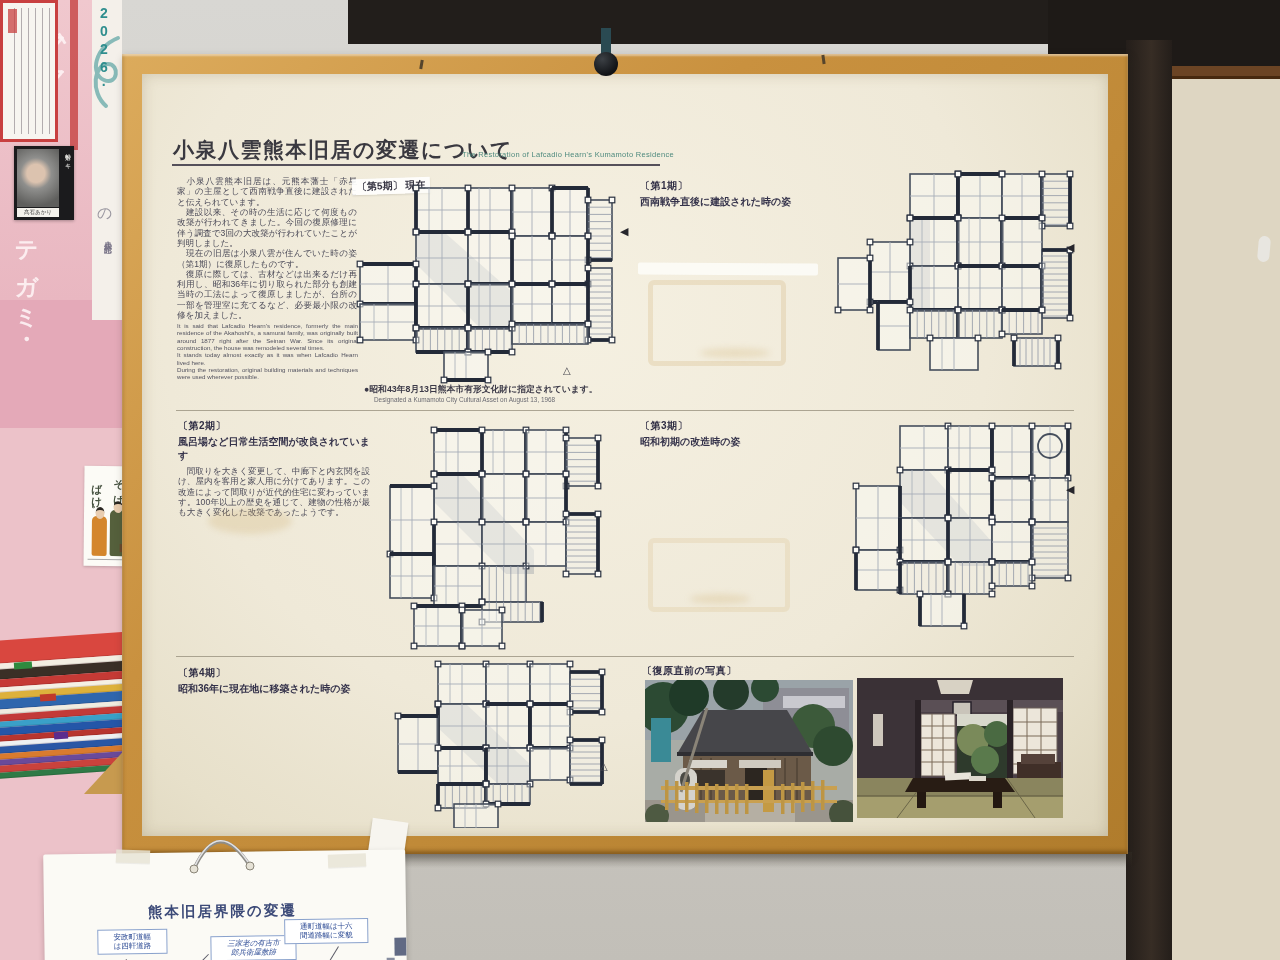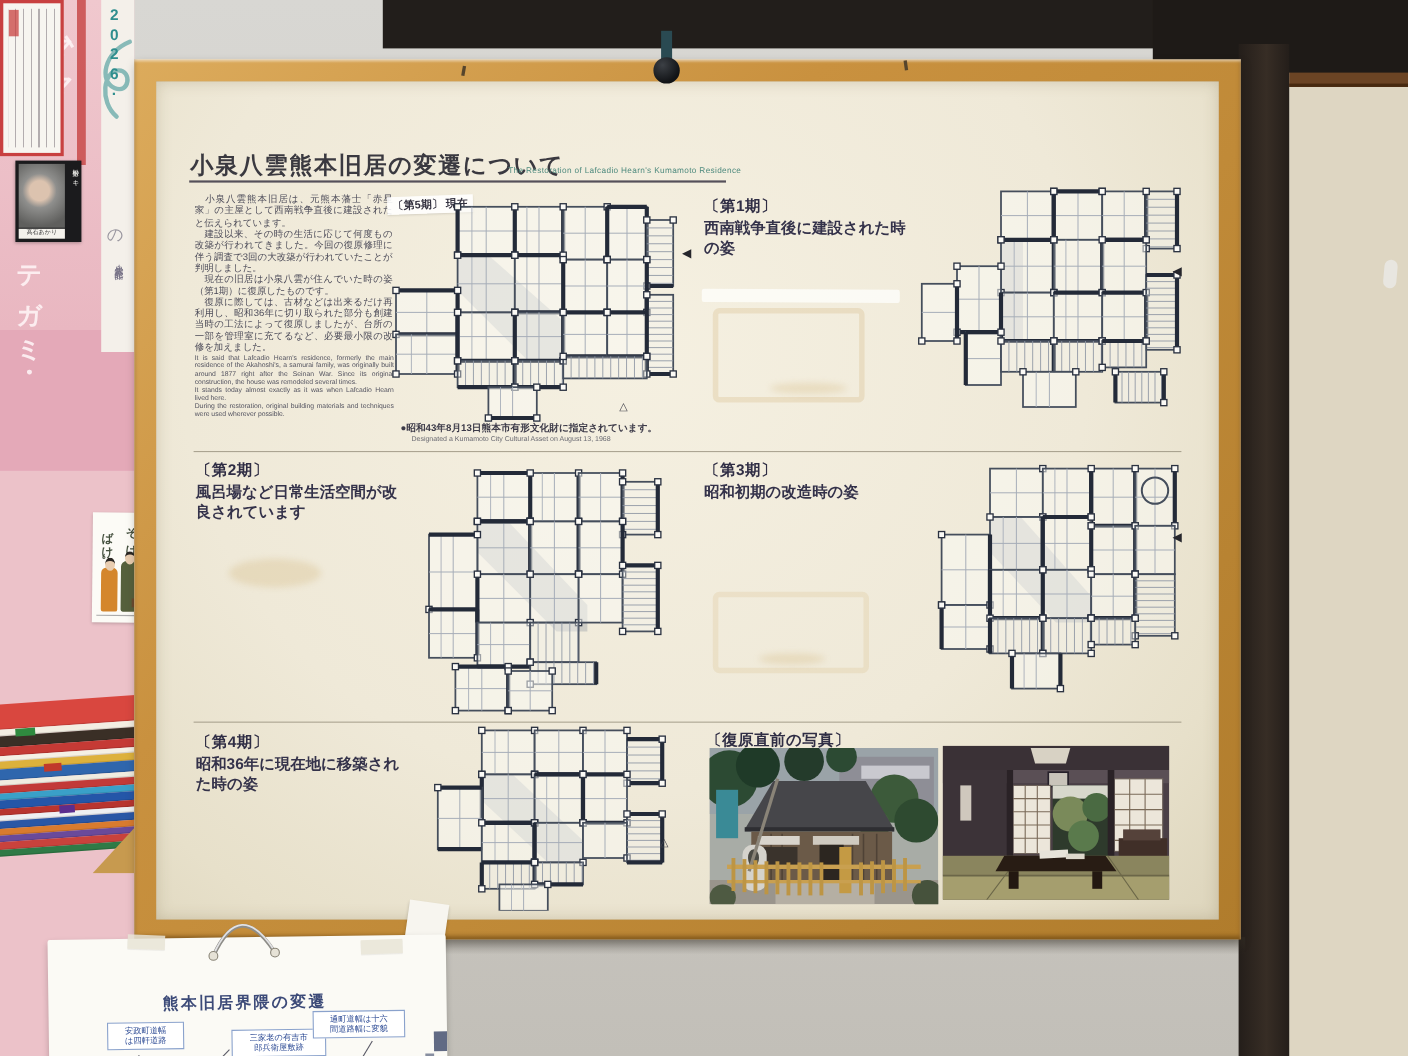--- a/index.html
+++ b/index.html
@@ -26,22 +26,22 @@
         background:radial-gradient(ellipse at 45% 32%,#f5f0e1 0%,#efe9d8 55%,#e7e0ca 82%,#ddd5bc 100%);
         box-shadow:inset 0 0 14px rgba(120,100,60,.25);}
   .knob-stem{left:601px;top:28px;width:10px;height:32px;background:#2a4a52;}
   .knob{left:594px;top:52px;width:24px;height:24px;border-radius:50%;
         background:radial-gradient(circle at 35% 30%,#3c4045,#111316 70%);}
   .nail{width:3px;height:9px;background:#56452c;}
   
   .jp{color:#4b4a58;font-size:8.6px;line-height:1.2;text-align:justify;}
   .en{color:#52525f;font-size:6.2px;line-height:1.18;text-align:justify;}
   .preline{white-space:pre-line;}
-  .sec-label{color:#2f2d44;font-size:14px;font-weight:bold;letter-spacing:.5px;}
-  .sec-head{color:#34324a;font-size:14px;font-weight:bold;margin:2px 0 3px 0;}
+  .sec-label{color:#2f2d44;font-size:10px;font-weight:bold;letter-spacing:.5px;}
+  .sec-head{color:#34324a;font-size:10px;font-weight:bold;margin:2px 0 3px 0;}
   .title{color:#3a3940;font-size:21px;font-weight:bold;letter-spacing:1.5px;}
   .subtitle{color:#4e8a7e;font-size:7.5px;letter-spacing:.3px;}
   .rule{height:2px;background:#55505a;}
   .divider{height:1px;background:#9a9280;opacity:.8;}
   .cap-jp{color:#3c3a48;font-size:8.8px;font-weight:bold;}
   .cap-en{color:#6a6a72;font-size:6.4px;}
   .plan-label{background:rgba(255,255,255,.88);padding:1px 5px;color:#33313f;
         font-size:10px;font-weight:bold;transform:rotate(-2deg);box-shadow:0 1px 2px rgba(0,0,0,.12);}
   .marker{color:#26262c;font-size:11px;line-height:1;}
   .marker.h{color:#4a4a52;font-size:10px;}
@@ -548,20 +548,21 @@
     <rect x="112.6" y="82.6" width="2.8" height="2.8" fill="#fbfaf6" stroke="#2a3140" stroke-width="0.6"></rect>
     <rect x="112.6" y="96.6" width="2.8" height="2.8" fill="#fbfaf6" stroke="#2a3140" stroke-width="0.6"></rect>
   </svg>
 
 <div class="abs divider" style="left:176px;top:410px;width:898px;"></div>
 <div class="abs divider" style="left:176px;top:656px;width:898px;"></div>
 
 <div class="abs" style="left:178px;top:419px;width:192px;">
   <div class="sec-label">〔第2期〕</div>
   <div class="sec-head">風呂場など日常生活空間が改良されています</div>
+  <div class="jp preline">　間取りを大きく変更して、中廊下と内玄関を設け、屋内を客用と家人用に分けてあります。この改造によって間取りが近代的住宅に変わっています。100年以上の歴史を通じて、建物の性格が最も大きく変化した改築であったようです。</div>
 </div>
 <div class="abs stain-blur" style="left:208px;top:508px;width:84px;height:26px;"></div>
 <svg class="abs" id="plan2" style="left:366px;top:426px;" width="246" height="230" viewBox="0 0 123 115">
     <polygon points="34,24 48,24 84,62 84,74 70,74 34,38" fill="rgba(124,134,150,.30)"></polygon>
     <rect x="34" y="2" width="24" height="22" fill="rgba(250,249,244,.55)" stroke="#454e5c" stroke-width="0.8"></rect>
     <line x1="46" y1="2" x2="46" y2="24" stroke="#a6adb8" stroke-width="0.45"></line>
     <line x1="34" y1="13" x2="58" y2="13" stroke="#a6adb8" stroke-width="0.45"></line>
     <line x1="40" y1="2" x2="40" y2="24" stroke="#a6adb8" stroke-width="0.4"></line>
     <line x1="34" y1="2" x2="58" y2="2" stroke="#232a38" stroke-width="1.9"></line>
     <line x1="34" y1="24" x2="58" y2="24" stroke="#232a38" stroke-width="1.9"></line>
@@ -1110,21 +1111,21 @@
 <div class="abs marker" style="left:1066px;top:242px;">◀</div>
 <div class="abs marker" style="left:1066px;top:484px;">◀</div>
 <div class="abs marker h" style="left:563px;top:366px;">△</div>
 <div class="abs marker h" style="left:600px;top:762px;">△</div>
 
 <div class="abs scrap"></div>
 <div class="abs sheet">
   <div class="abs sheet-title" style="left:104px;top:50px;">熊本旧居界隈の変遷</div>
   <div class="abs notebox preline" style="left:53px;top:76px;width:62px;">安政町道幅
 は四軒道路</div>
-  <div class="abs notebox preline" style="left:166px;top:84px;width:78px;">三家老の有吉市
+  <div class="abs notebox preline" style="left:166px;top:84px;width:78px;font-style:italic;">三家老の有吉市
 郎兵衛屋敷跡</div>
   <div class="abs notebox preline" style="left:240px;top:68px;width:76px;">通町道幅は十六
 間道路幅に変貌</div>
   <svg class="abs" style="left:0;top:0;" width="362" height="120" viewBox="0 0 362 120">
     <line x1="82" y1="106" x2="70" y2="120" stroke="#5a5a66" stroke-width="1"></line>
     <line x1="164" y1="102" x2="150" y2="116" stroke="#5a5a66" stroke-width="1"></line>
     <line x1="294" y1="96" x2="284" y2="112" stroke="#5a5a66" stroke-width="1"></line>
     <rect x="350" y="88" width="12" height="18" fill="#3b4668" opacity=".8"></rect>
     <rect x="342" y="108" width="8" height="6" fill="#3b4668" opacity=".6"></rect>
   </svg>

